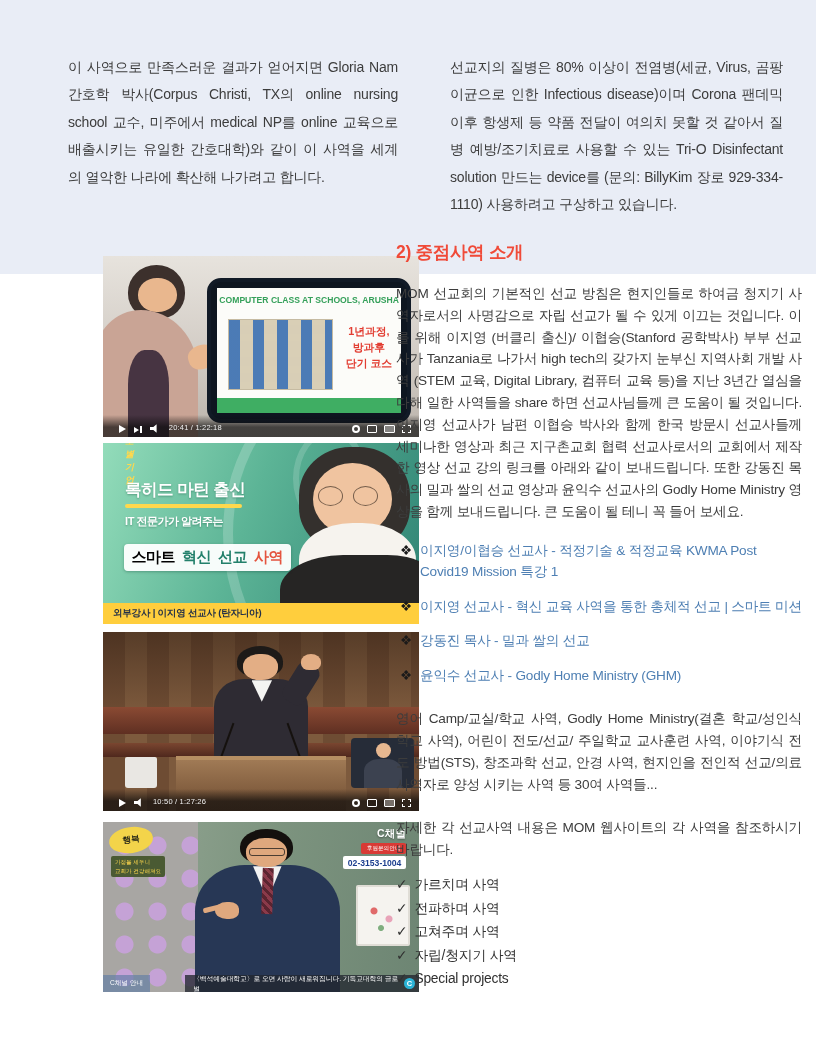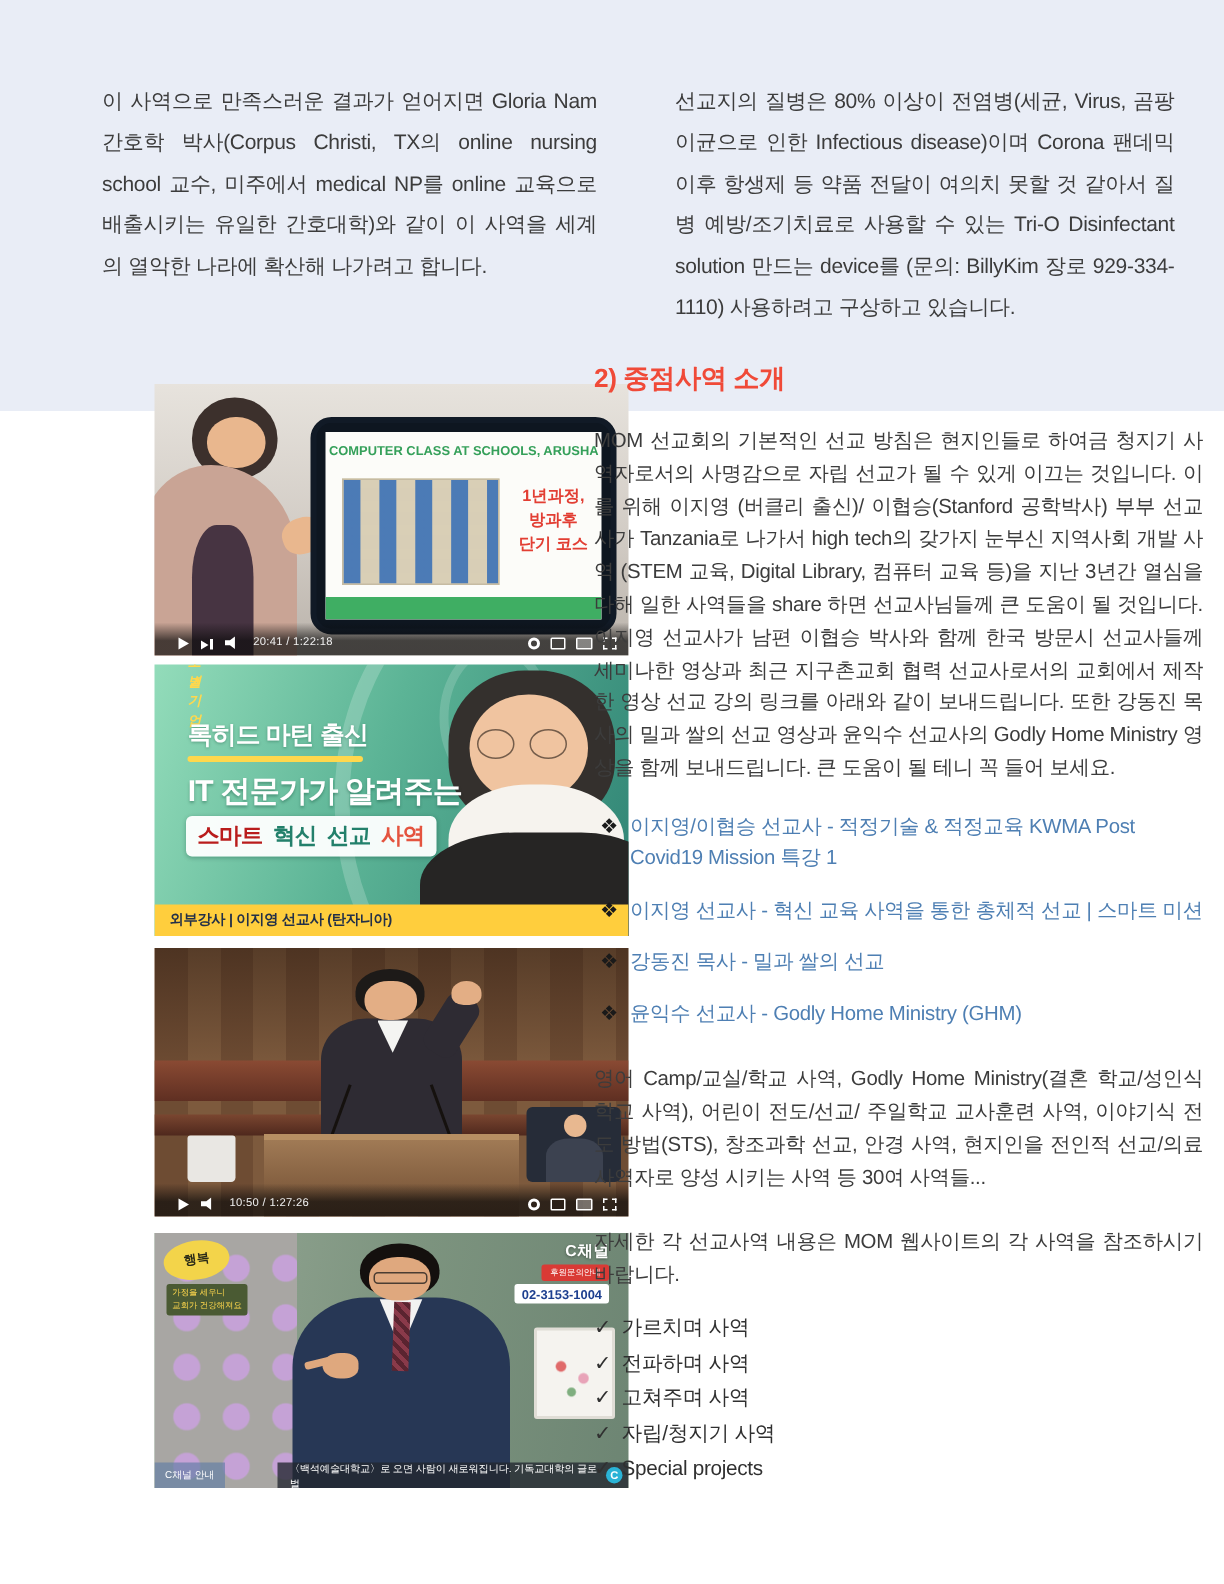--- a/index.html
+++ b/index.html
@@ -81,25 +81,25 @@
   .v2-wr2 { right:16%; top:-8%; width:24%; height:55%; border:6px solid rgba(255,255,255,.16); border-radius:50%; }
   .v2-hair { right:3%; top:2%; width:35%; height:58%; background:#34302d; border-radius:46% 46% 42% 42%; }
   .v2-face { right:8.5%; top:11%; width:25%; height:40%; background:#f0c4a0; border-radius:50%; }
   .v2-gl1 { right:24%; top:24%; width:8%; height:11%; border:1.6px solid rgba(95,75,60,.85); border-radius:50%; }
   .v2-gl2 { right:13%; top:24%; width:8%; height:11%; border:1.6px solid rgba(95,75,60,.85); border-radius:50%; }
   .v2-scarf { right:1%; top:44%; width:37%; height:44%; background:#f6f3ee; border-radius:46%; }
   .v2-coat { right:-6%; top:62%; width:50%; height:48%; background:#262524; border-radius:40% 32% 0 0; }
   .v2-script { left:7%; top:6.5%; font-size:9px; font-weight:bold; font-style:italic; color:#ffd84d; display:flex; gap:4px; align-items:center; }
   .v2-line1 { left:7%; top:20%; font-size:16.5px; font-weight:700; color:#fff; letter-spacing:-0.5px; text-shadow:0 1px 2px rgba(0,60,40,.35); }
   .v2-ul { left:7%; top:33.5%; width:37%; height:4.5px; background:#ffd84d; border-radius:2px; }
-  .v2-line2 { left:7%; top:39.5%; font-size:20px; font-weight:800; color:#fff; letter-spacing:-0.5px; text-shadow:0 1px 2px rgba(0,60,40,.35); }
+  .v2-line2 { left:7%; top:39.5%; font-size:11px; font-weight:800; color:#fff; letter-spacing:-0.5px; text-shadow:0 1px 2px rgba(0,60,40,.35); }
   .v2-box { left:6.5%; top:56%; background:rgba(255,255,255,.95); border-radius:4px; padding:4px 8px;
     font-size:15px; font-weight:800; display:flex; gap:7px; letter-spacing:-0.5px; box-shadow:0 1px 3px rgba(0,50,35,.3); }
   .v2-box span { position:static; }
-  .w-light { color:#b91c1c; } .w-green { color:#23806b; } .w-red { color:#e4543f;text-align:center; }
+  .w-light { color:#000000; } .w-green { color:#23806b; } .w-red { color:#e4543f;text-align:center; }
   .v2-bottom { left:0; right:0; bottom:0; height:21px; background:var(--thumb-yellow,#ffce3d);
     color:#233048; display:flex; align-items:center; padding-left:10px; font-size:9.5px; font-weight:bold; letter-spacing:-0.2px; }
 
   
   .v3 { background:repeating-linear-gradient(90deg, #6e4c33 0 22px, #7d5a3d 22px 44px); }
   .v3-shade { left:0; right:0; top:0; height:45%; background:linear-gradient(180deg, rgba(25,12,6,.38), rgba(0,0,0,0)); }
   .v3-rail { left:0; right:0; top:42%; height:15%; background:linear-gradient(180deg,#8a4a33,#5f2f22); }
   .v3-rail2 { left:0; right:0; top:62%; height:8%; background:linear-gradient(180deg,#7a4630,#4f281d); }
   .v3-hair { left:42.5%; top:8%; width:14.5%; height:17%; background:#1d1a18; border-radius:50% 50% 42% 42%; }
   .v3-face { left:44.3%; top:12.5%; width:11%; height:14.5%; background:#e3ae85; border-radius:46%; }

